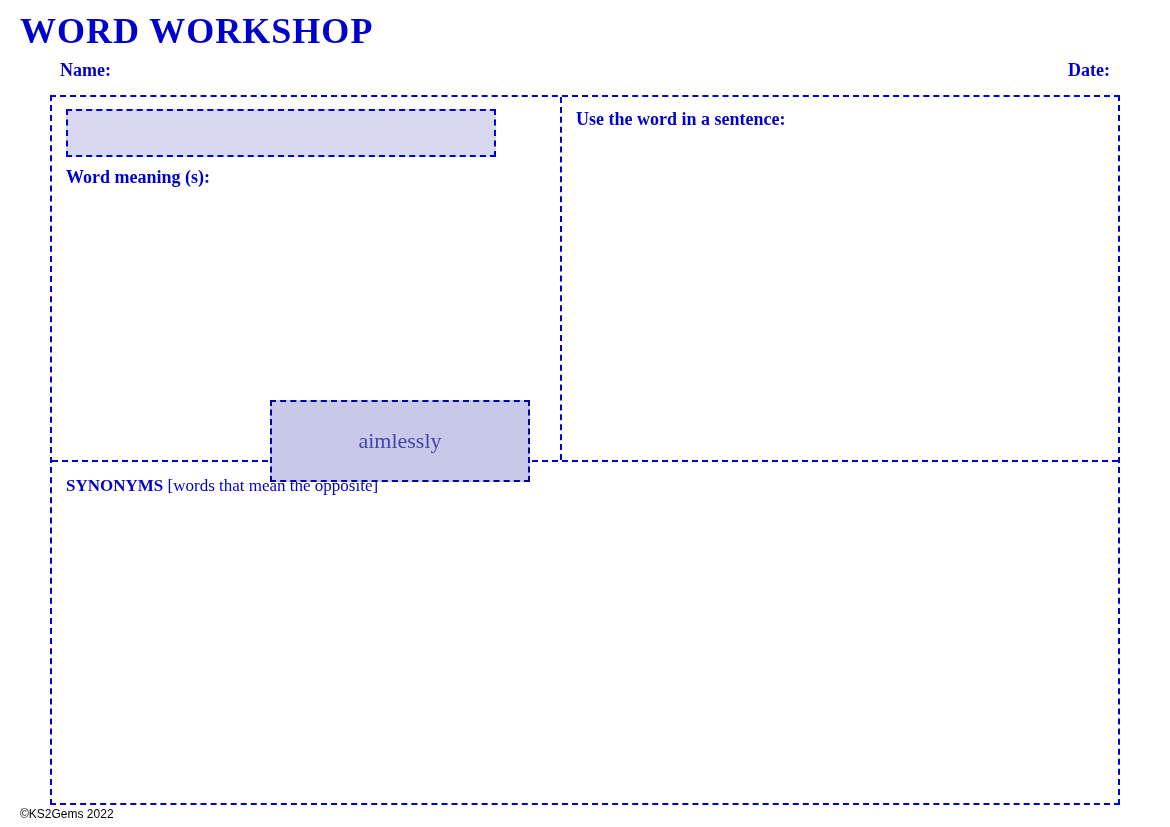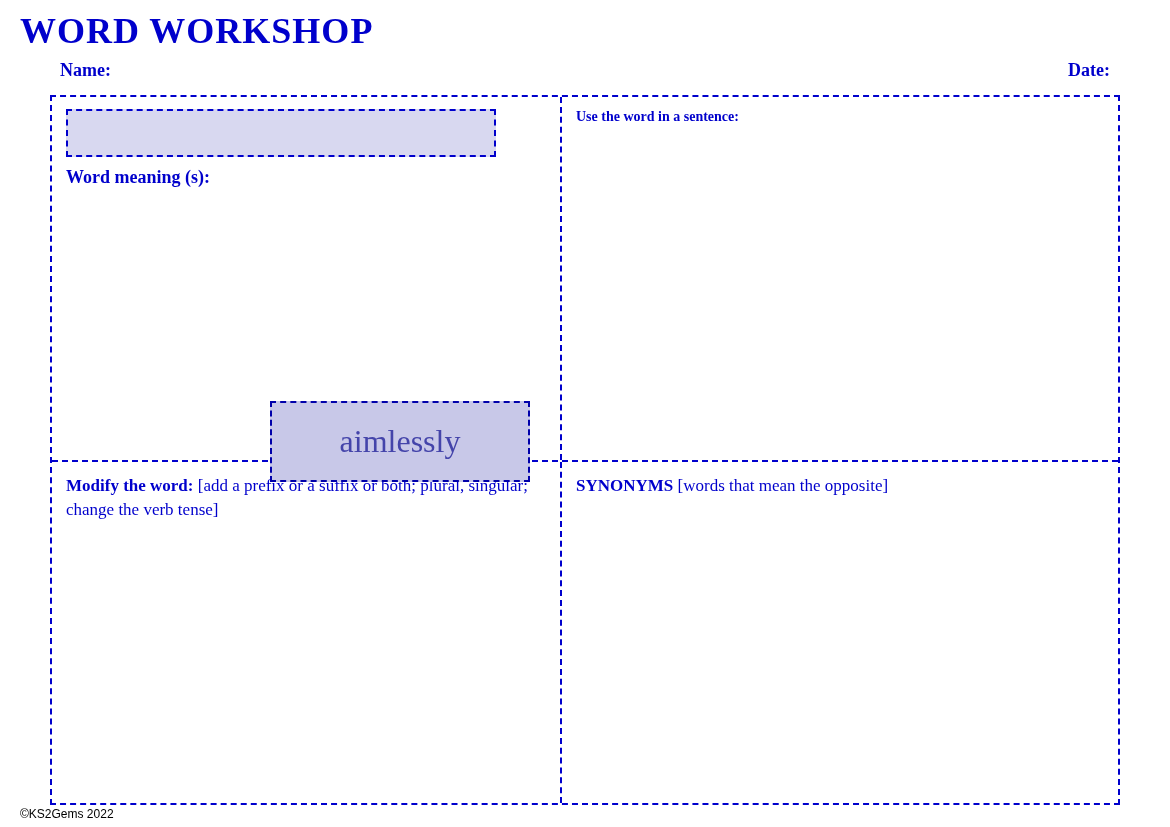--- a/index.html
+++ b/index.html
@@ -109,34 +109,34 @@
 
     .word-meaning-label {
       font-size: 18px;
       font-weight: bold;
       color: #0000cc;
       margin-top: 4px;
       font-family: 'Comic Sans MS', cursive;
     }
 
     .use-sentence-label {
-      font-size: 14px;
+      font-size: 18px;
       font-weight: bold;
       color: #0000cc;
       font-family: 'Comic Sans MS', cursive;
     }
 
     .word-badge {
       position: absolute;
       bottom: -22px;
       right: 30px;
       background: #c8c8e8;
       border: 2px dashed #0000aa;
-      padding: 20px 30px;
-      font-size: 32px;
+      padding: 26px 30px;
+      font-size: 22px;
       color: #4444aa;
       font-family: 'Comic Sans MS', cursive;
       z-index: 10;
       width: 260px;
       text-align: center;
     }
 
     .bottom-section {
       display: flex;
       flex: 1;
@@ -205,25 +205,20 @@
       </div>
 
       <div class="right-panel">
         <div class="use-sentence-label">Use the word in a sentence:</div>
       </div>
 
     </div>
 
     <div class="bottom-section">
 
-      <div class="bottom-left">
-        <div class="section-label">
-          <span class="bold">Modify the word:</span><span> [add a prefix or a suffix or both; plural, singular; change the verb tense]</span>
-        </div>
-      </div>
 
 
       <div class="bottom-right">
         <div class="section-label">
           <span class="bold">SYNONYMS</span><span> [words that mean the opposite]</span>
         </div>
       </div>
 
     </div>
 

